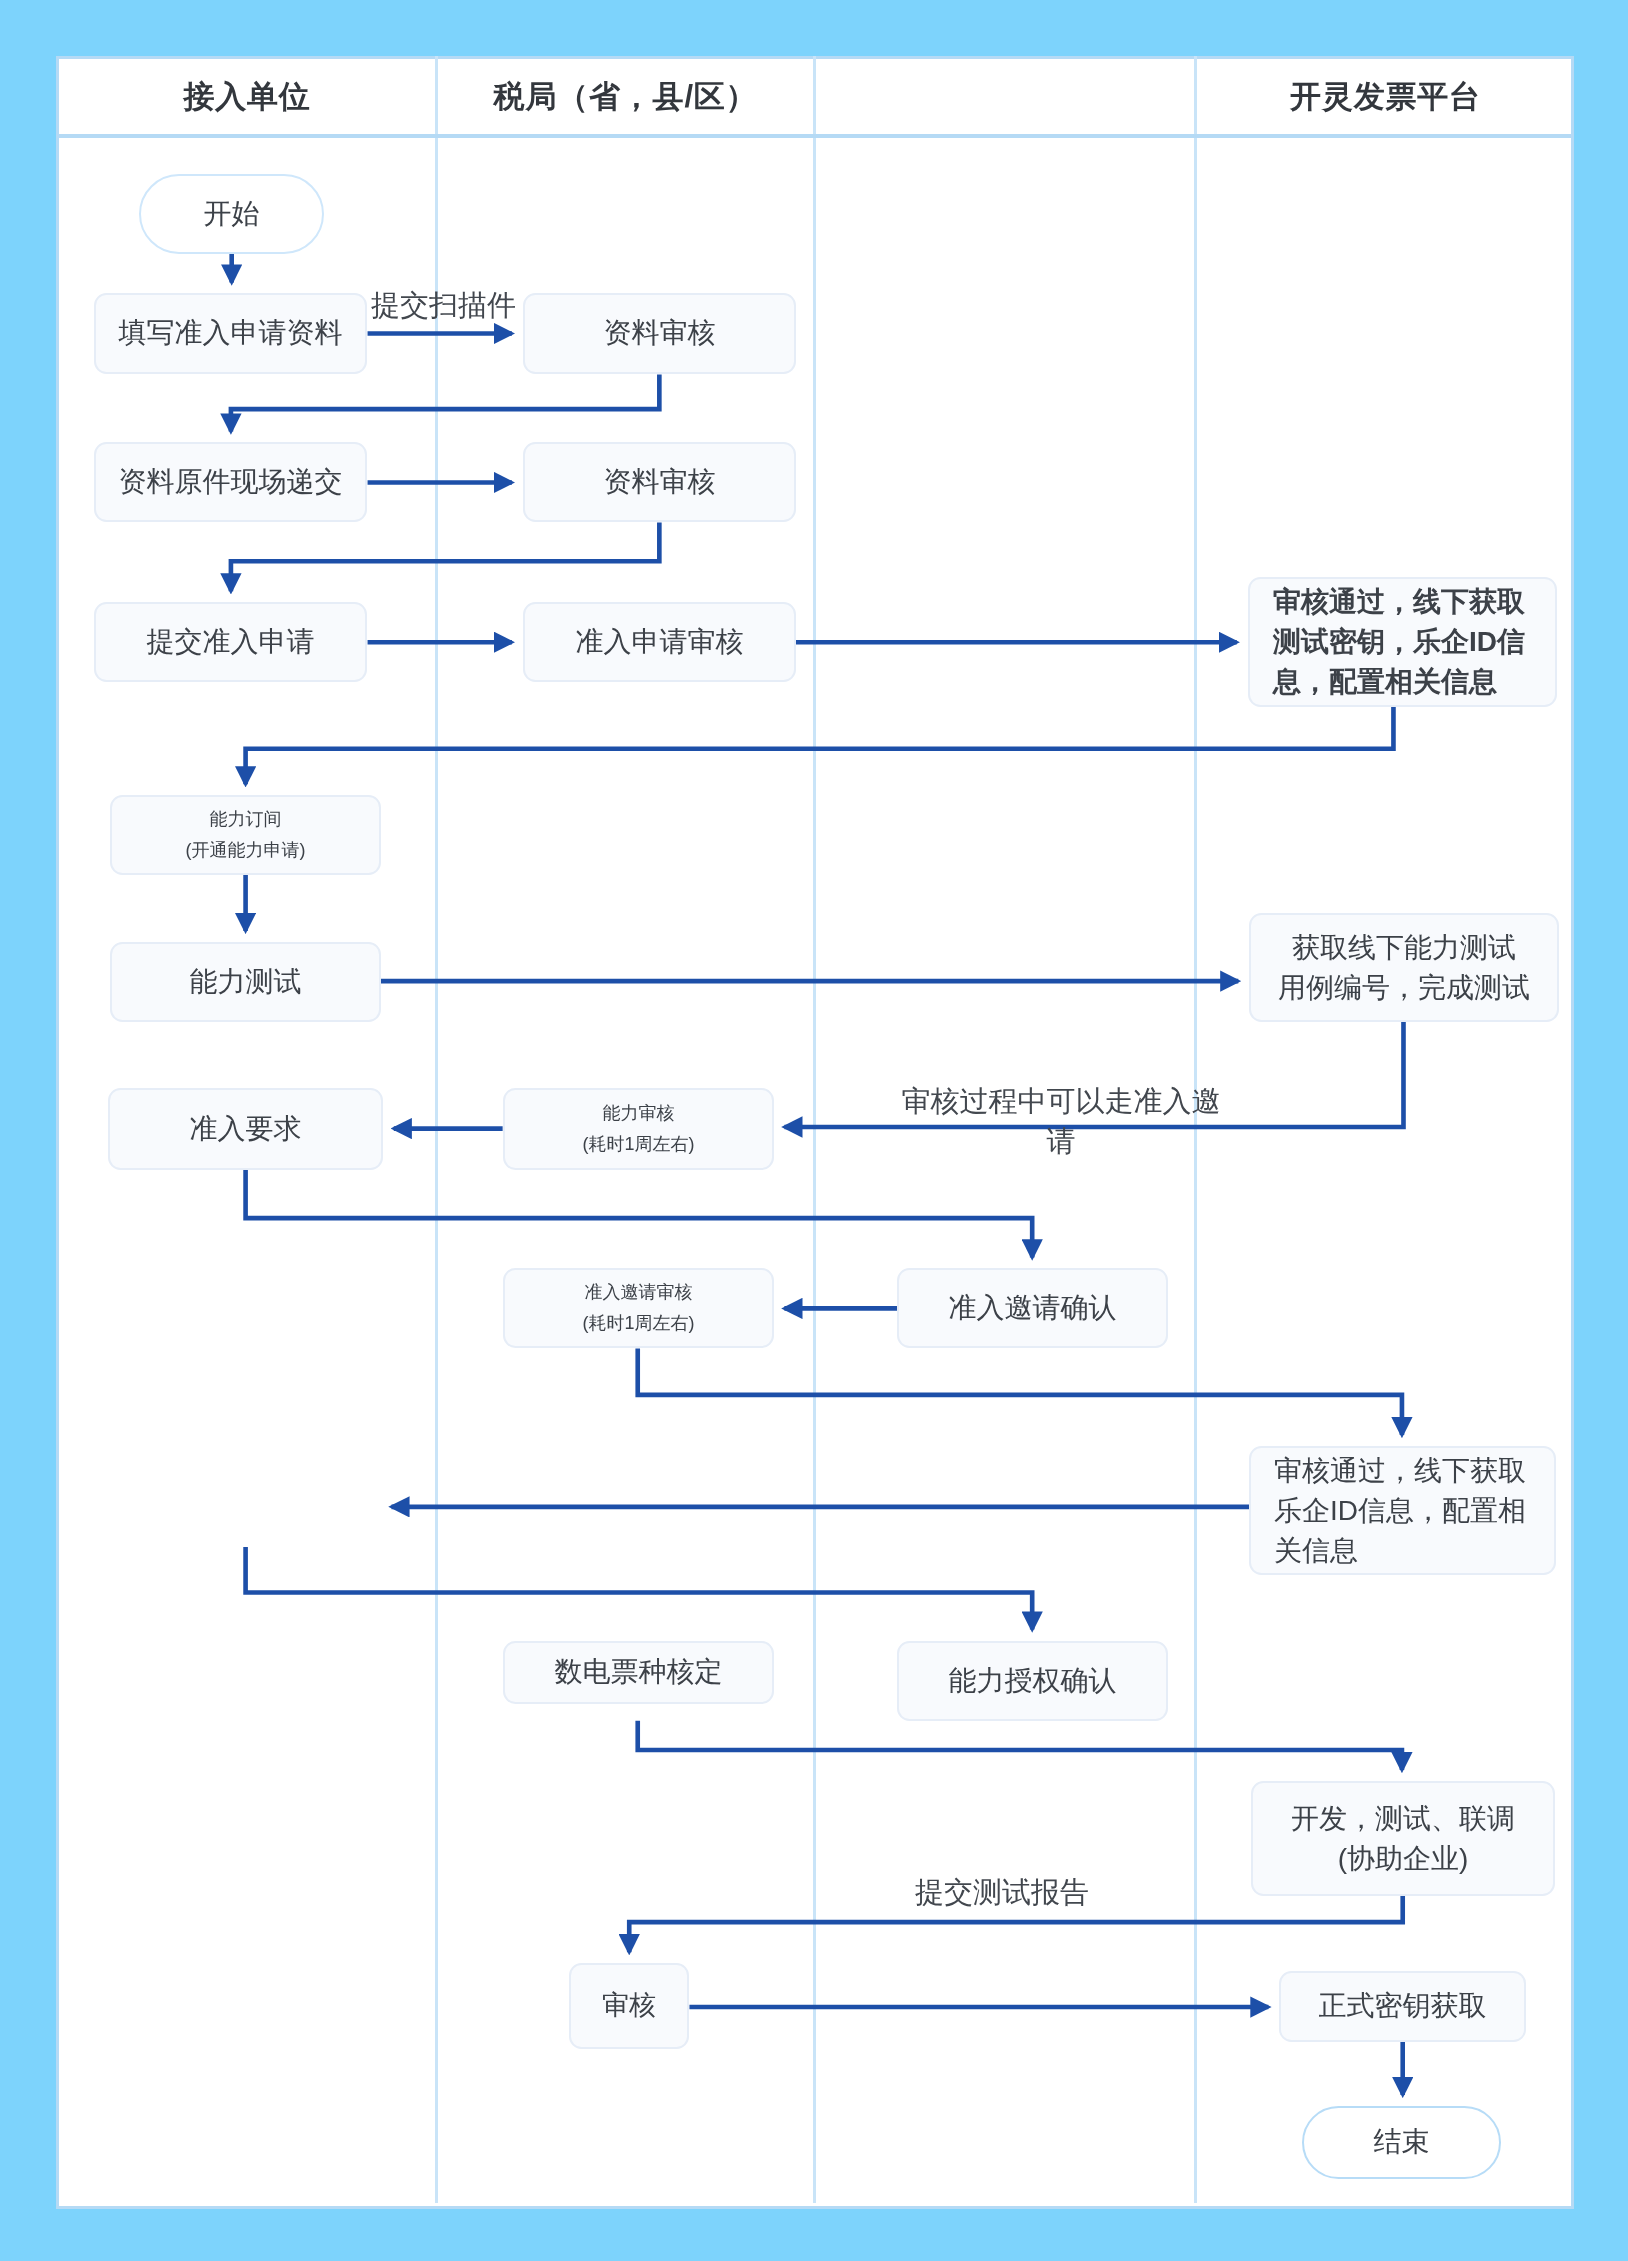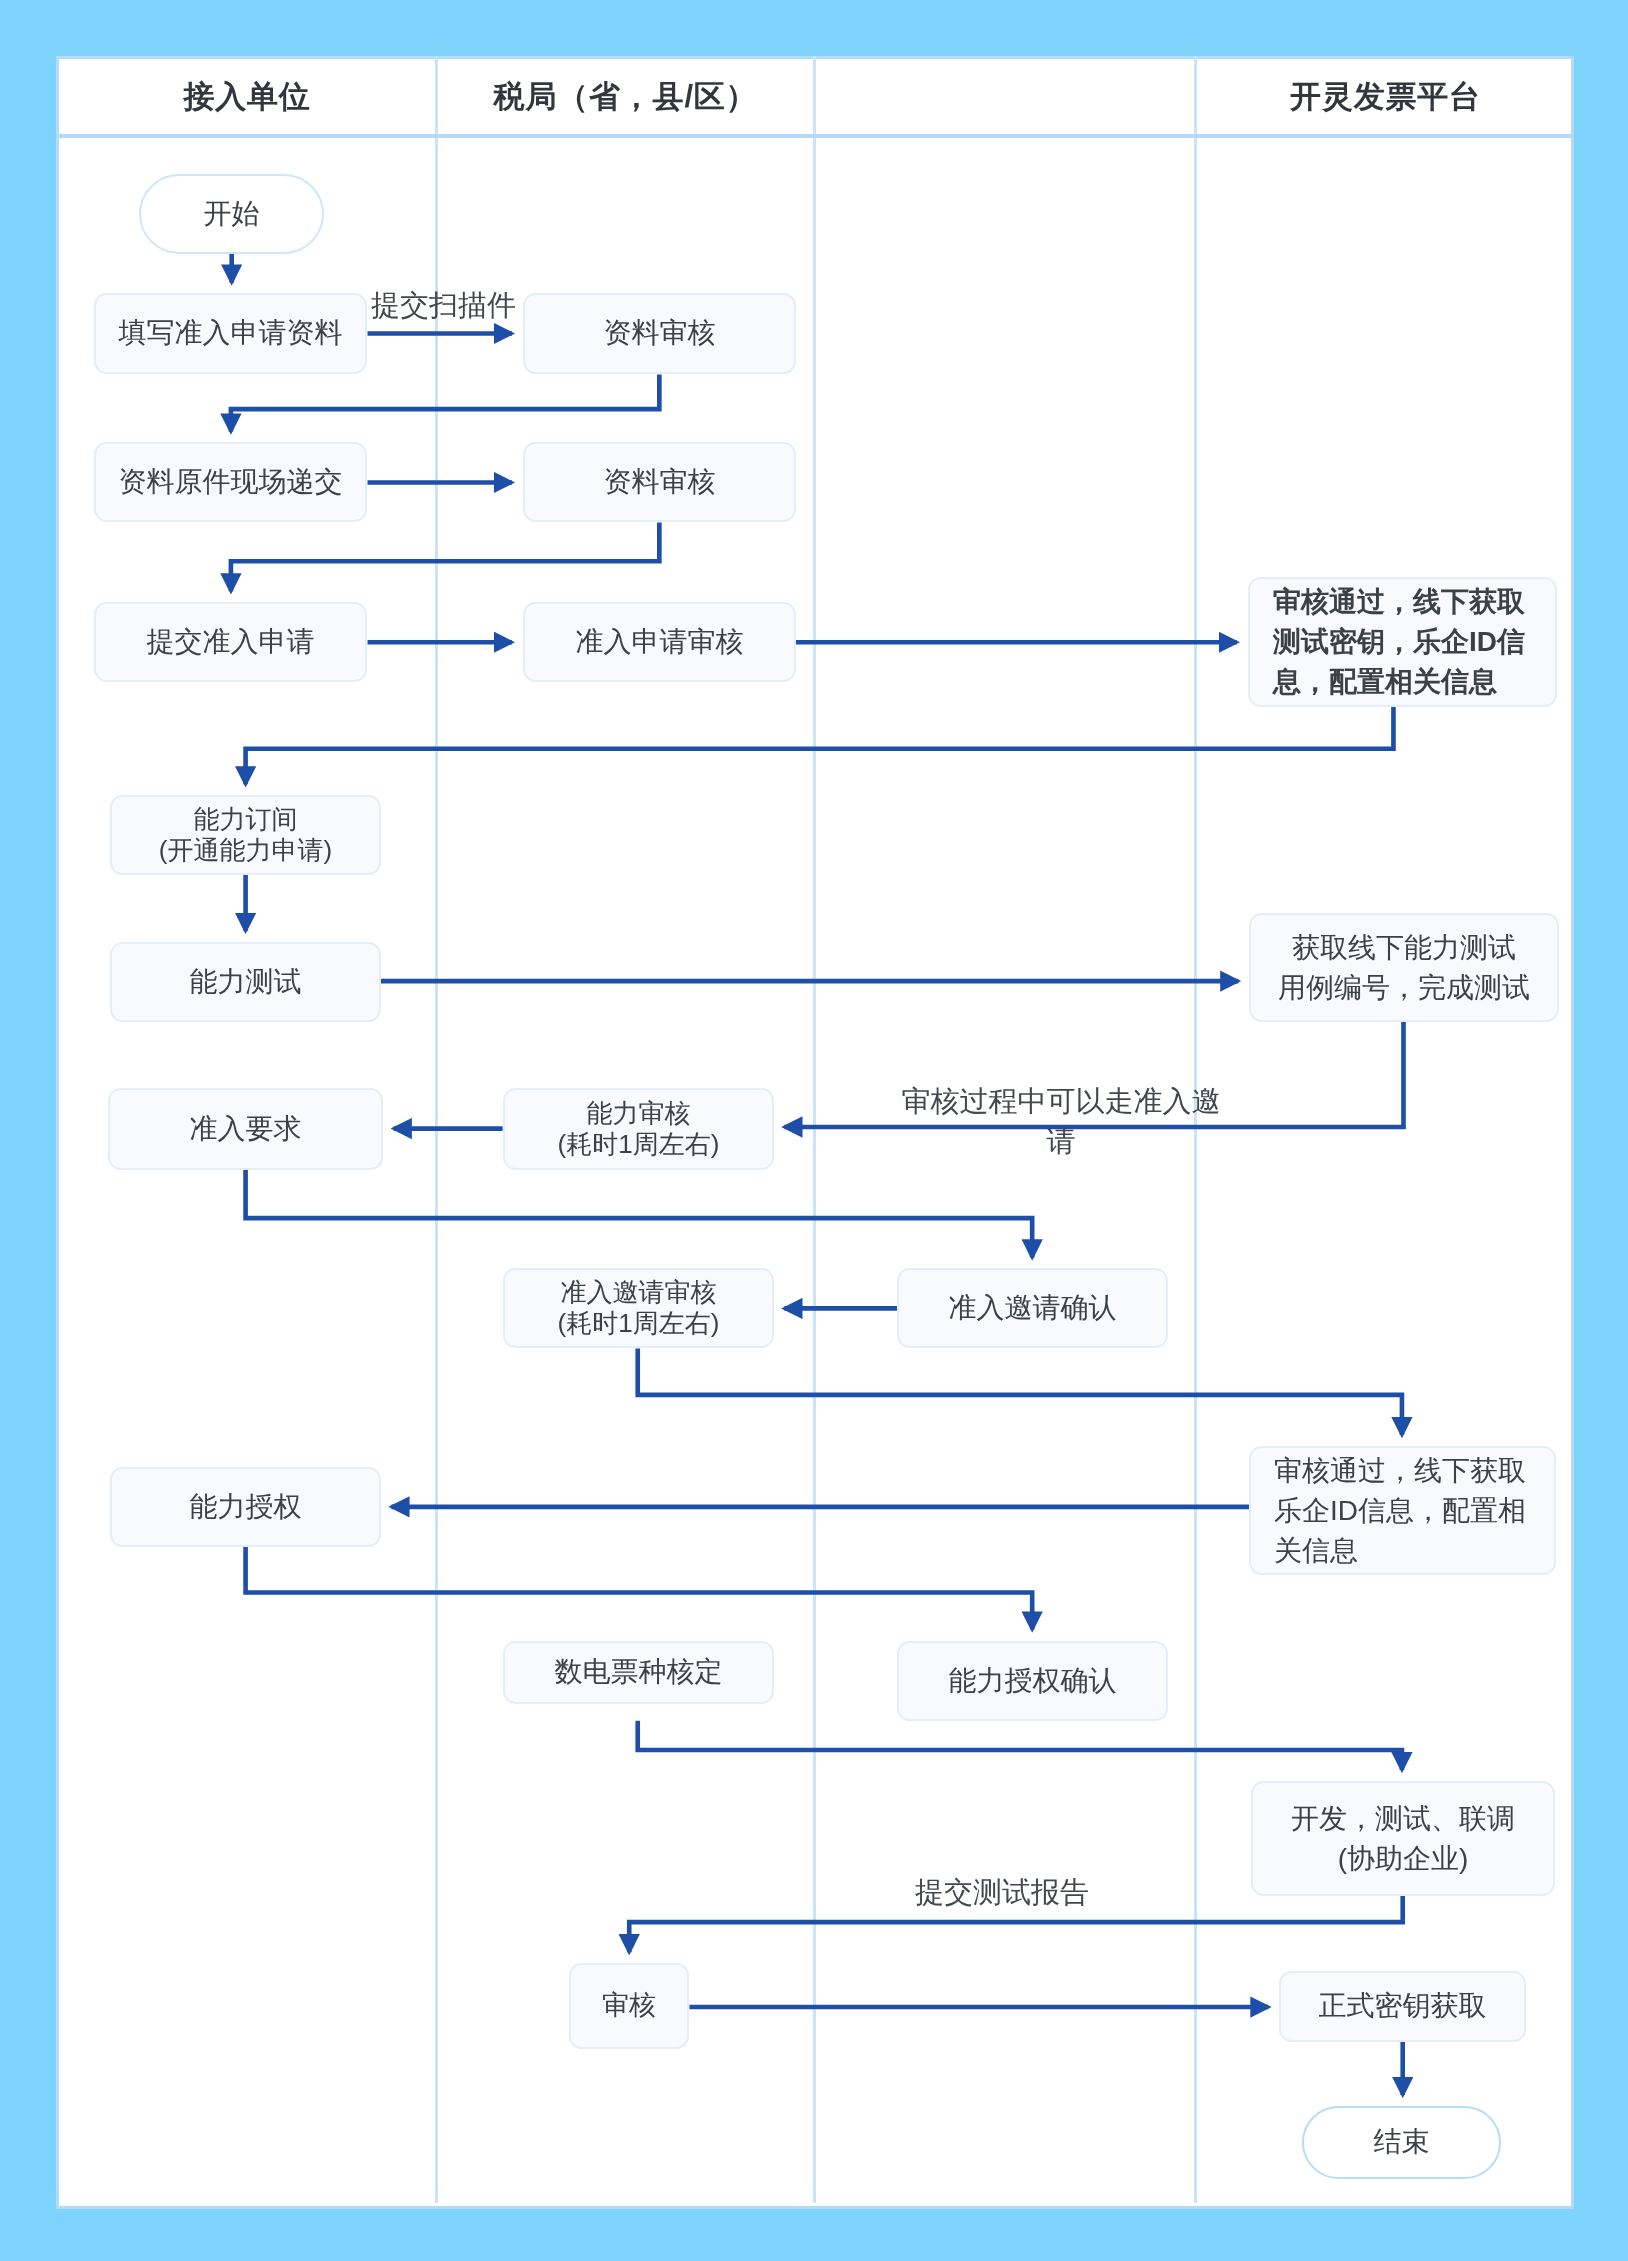--- a/index.html
+++ b/index.html
@@ -21,21 +21,21 @@
   #lh3{left:816px;width:378px;}
   #lh4{left:1197px;width:377px;}
 
   
   #edges{position:absolute;left:0;top:0;width:1629px;height:2261px;pointer-events:none;}
 
   
   .node{position:absolute;box-sizing:border-box;background:#f8fafd;border:2.3px solid #e6edf7;
     border-radius:12.4px;display:flex;align-items:center;justify-content:center;text-align:center;
     color:#3c4148;font-size:28px;line-height:1.3;white-space:pre-line;}
-  .two-line{font-size:26px;line-height:31px;}
+  .two-line{font-size:18px;line-height:31px;}
   .pill{background:#ffffff;border:2.7px solid #cfe7fb;border-radius:46px;}
   .pill-end{border-color:#b7dcf7;}
   .col4-wrap{justify-content:flex-start;text-align:left;padding:0 23px;line-height:40px;}
   .col4-center{line-height:40px;}
 
   #nd-start{left:139px;top:174px;width:185px;height:80px;}
   #nd-n1{left:94px;top:293px;width:273px;height:81px;}
   #nd-n2{left:94px;top:442px;width:273px;height:80px;}
   #nd-n3{left:94px;top:602px;width:273px;height:80px;}
   #nd-n4{left:110px;top:795px;width:271px;height:80px;}
@@ -111,21 +111,20 @@
   </svg>
 
   <div class="node pill" id="nd-start">开始</div>
   <div class="node" id="nd-n1">填写准入申请资料</div>
   <div class="node" id="nd-n2">资料原件现场递交</div>
   <div class="node" id="nd-n3">提交准入申请</div>
   <div class="node two-line" id="nd-n4">能力订间
 (开通能力申请)</div>
   <div class="node" id="nd-n5">能力测试</div>
   <div class="node" id="nd-n6">准入要求</div>
-  <div class="node" id="nd-n7">能力授权</div>
 
   <div class="node" id="nd-m1">资料审核</div>
   <div class="node" id="nd-m2">资料审核</div>
   <div class="node" id="nd-m3">准入申请审核</div>
   <div class="node two-line" id="nd-m4">能力审核
 (耗时1周左右)</div>
   <div class="node two-line" id="nd-m5">准入邀请审核
 (耗时1周左右)</div>
   <div class="node" id="nd-m6">数电票种核定</div>
   <div class="node" id="nd-m7">审核</div>

